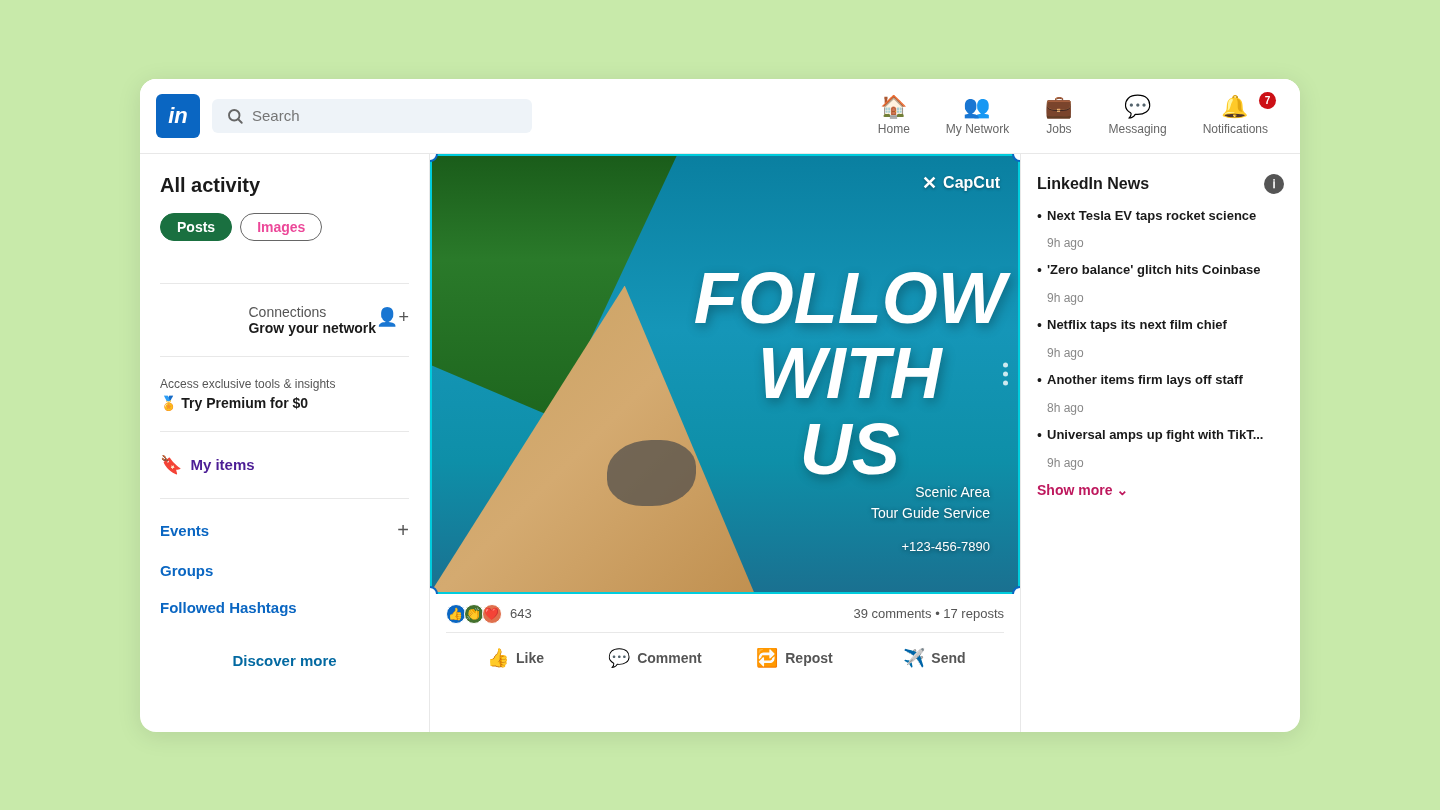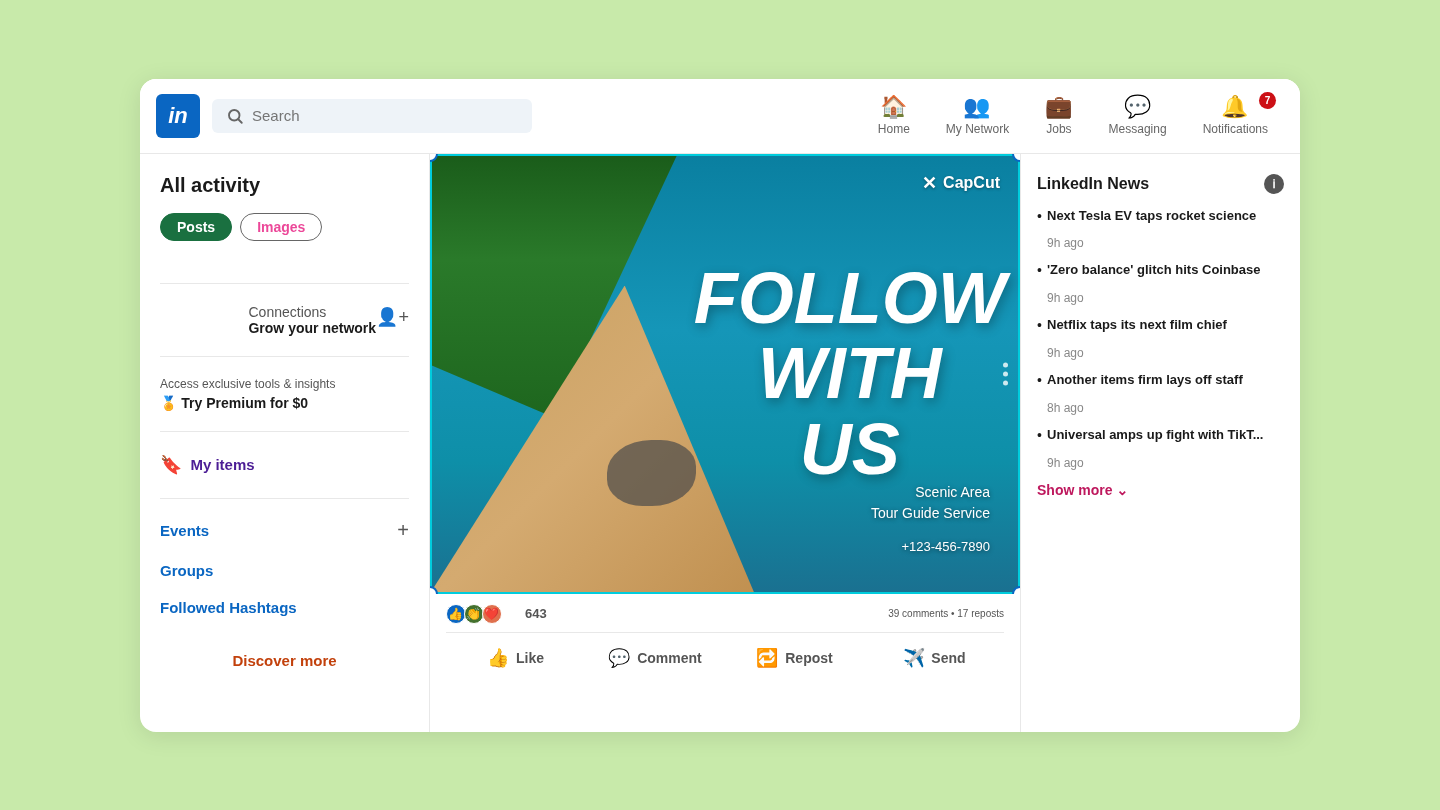--- a/index.html
+++ b/index.html
@@ -206,21 +206,21 @@
     }
     .sidebar-link-plus {
       font-size: 20px;
       color: #555;
       font-weight: 400;
     }
     .discover-more {
       margin-top: 16px;
       font-size: 15px;
       font-weight: 600;
-      color: #c2410c;
+      color: #0369a1;
       text-align: center;
       padding: 8px 0;
       cursor: pointer;
     }
     
     .center {
       flex: 1;
       padding: 0;
       overflow: hidden;
       position: relative;
@@ -379,22 +379,22 @@
       align-items: center;
       justify-content: center;
       font-size: 12px;
       margin-left: -4px;
       border: 1.5px solid white;
     }
     .reaction-circle:first-child { margin-left: 0; }
     .rc-like { background: #0a66c2; }
     .rc-clap { background: #44712e; }
     .rc-heart { background: #df704d; }
-    .stats-count { font-size: 13px; color: #555; margin-left: 23px; font-weight: bold; }
-    .stats-comments { font-size: 10px; color: #555; }
+    .stats-count { font-size: 13px; color: #555; margin-left: 8px; }
+    .stats-comments { font-size: 13px; color: #555; }
     .post-actions {
       display: flex;
       border-top: 1px solid #e8e8e8;
       padding: 4px 0;
     }
     .action-btn {
       flex: 1;
       display: flex;
       align-items: center;
       justify-content: center;

